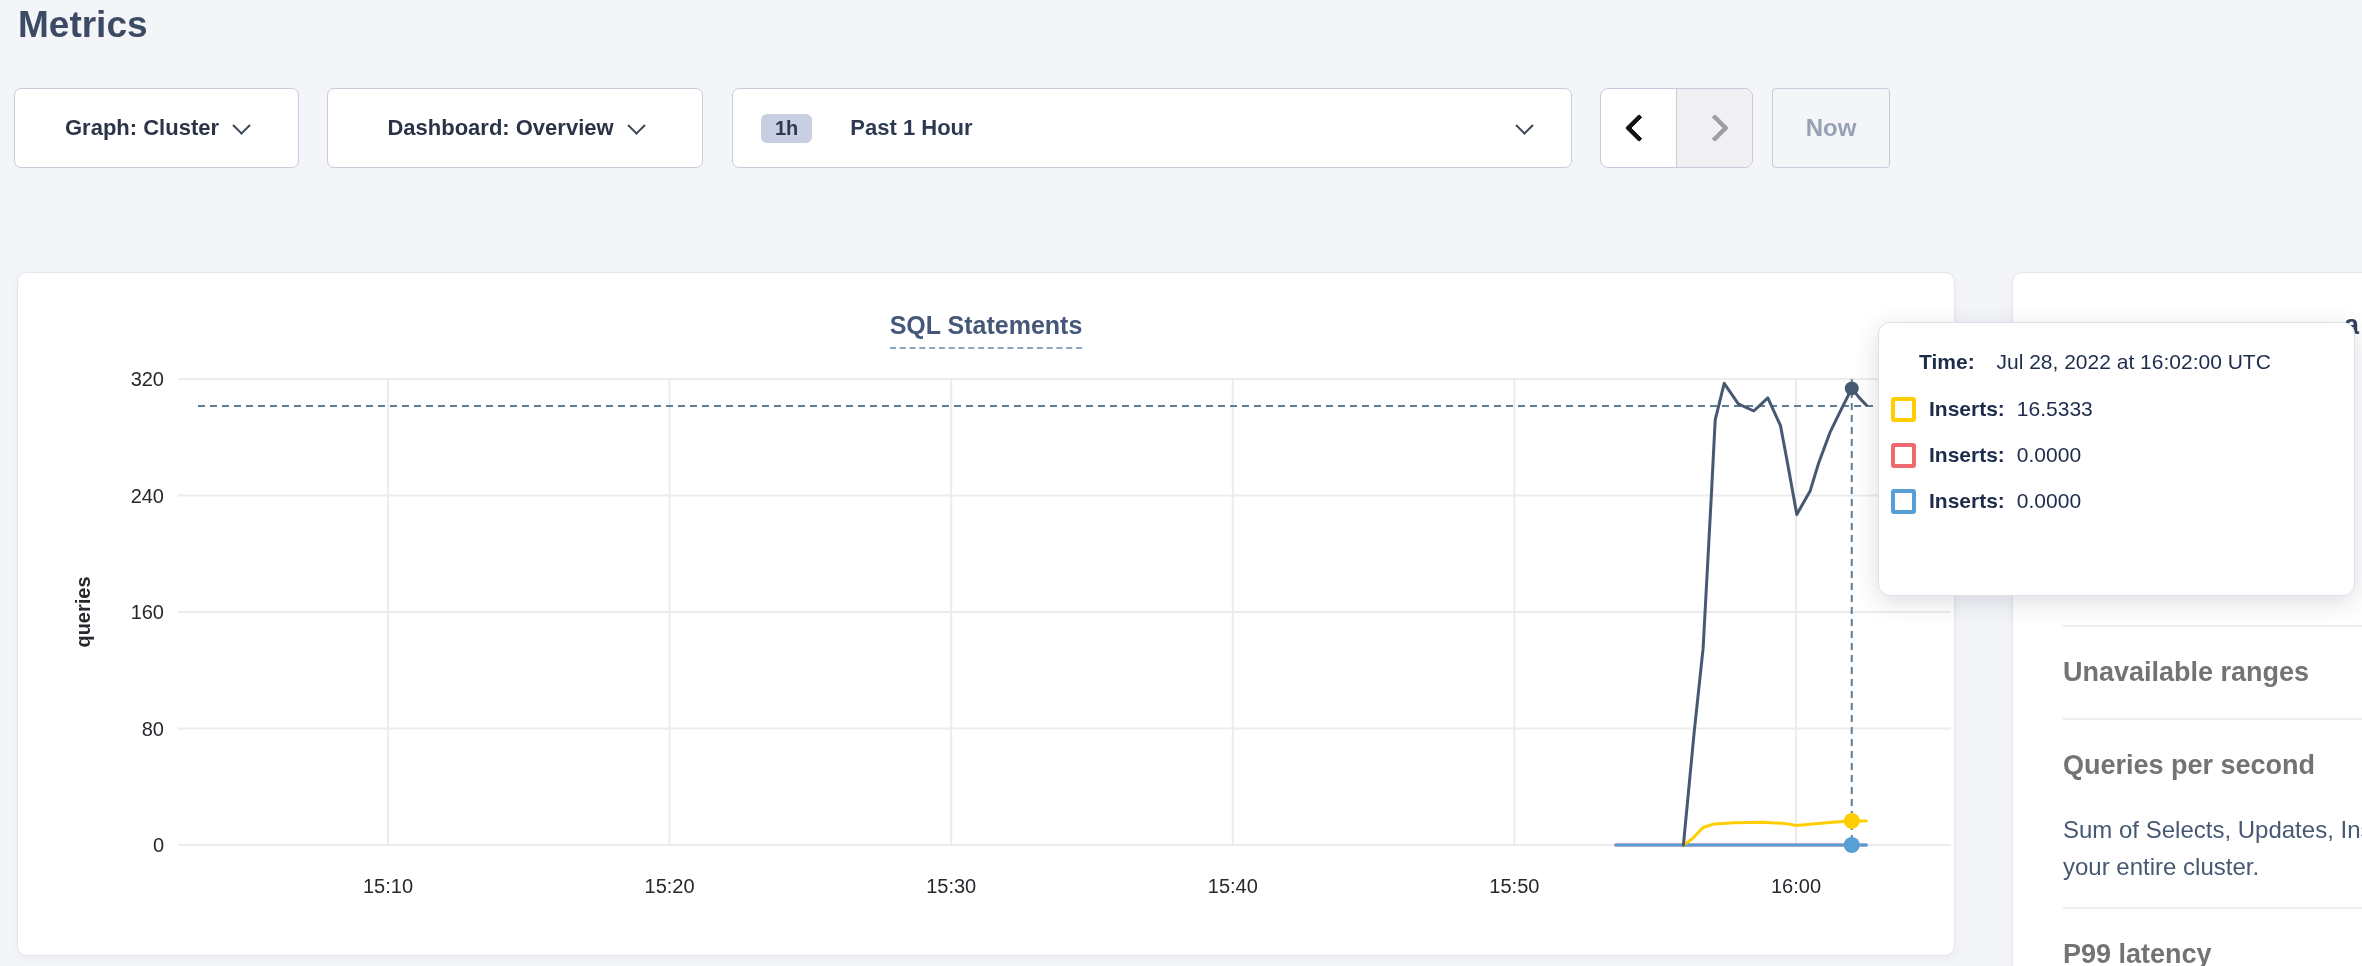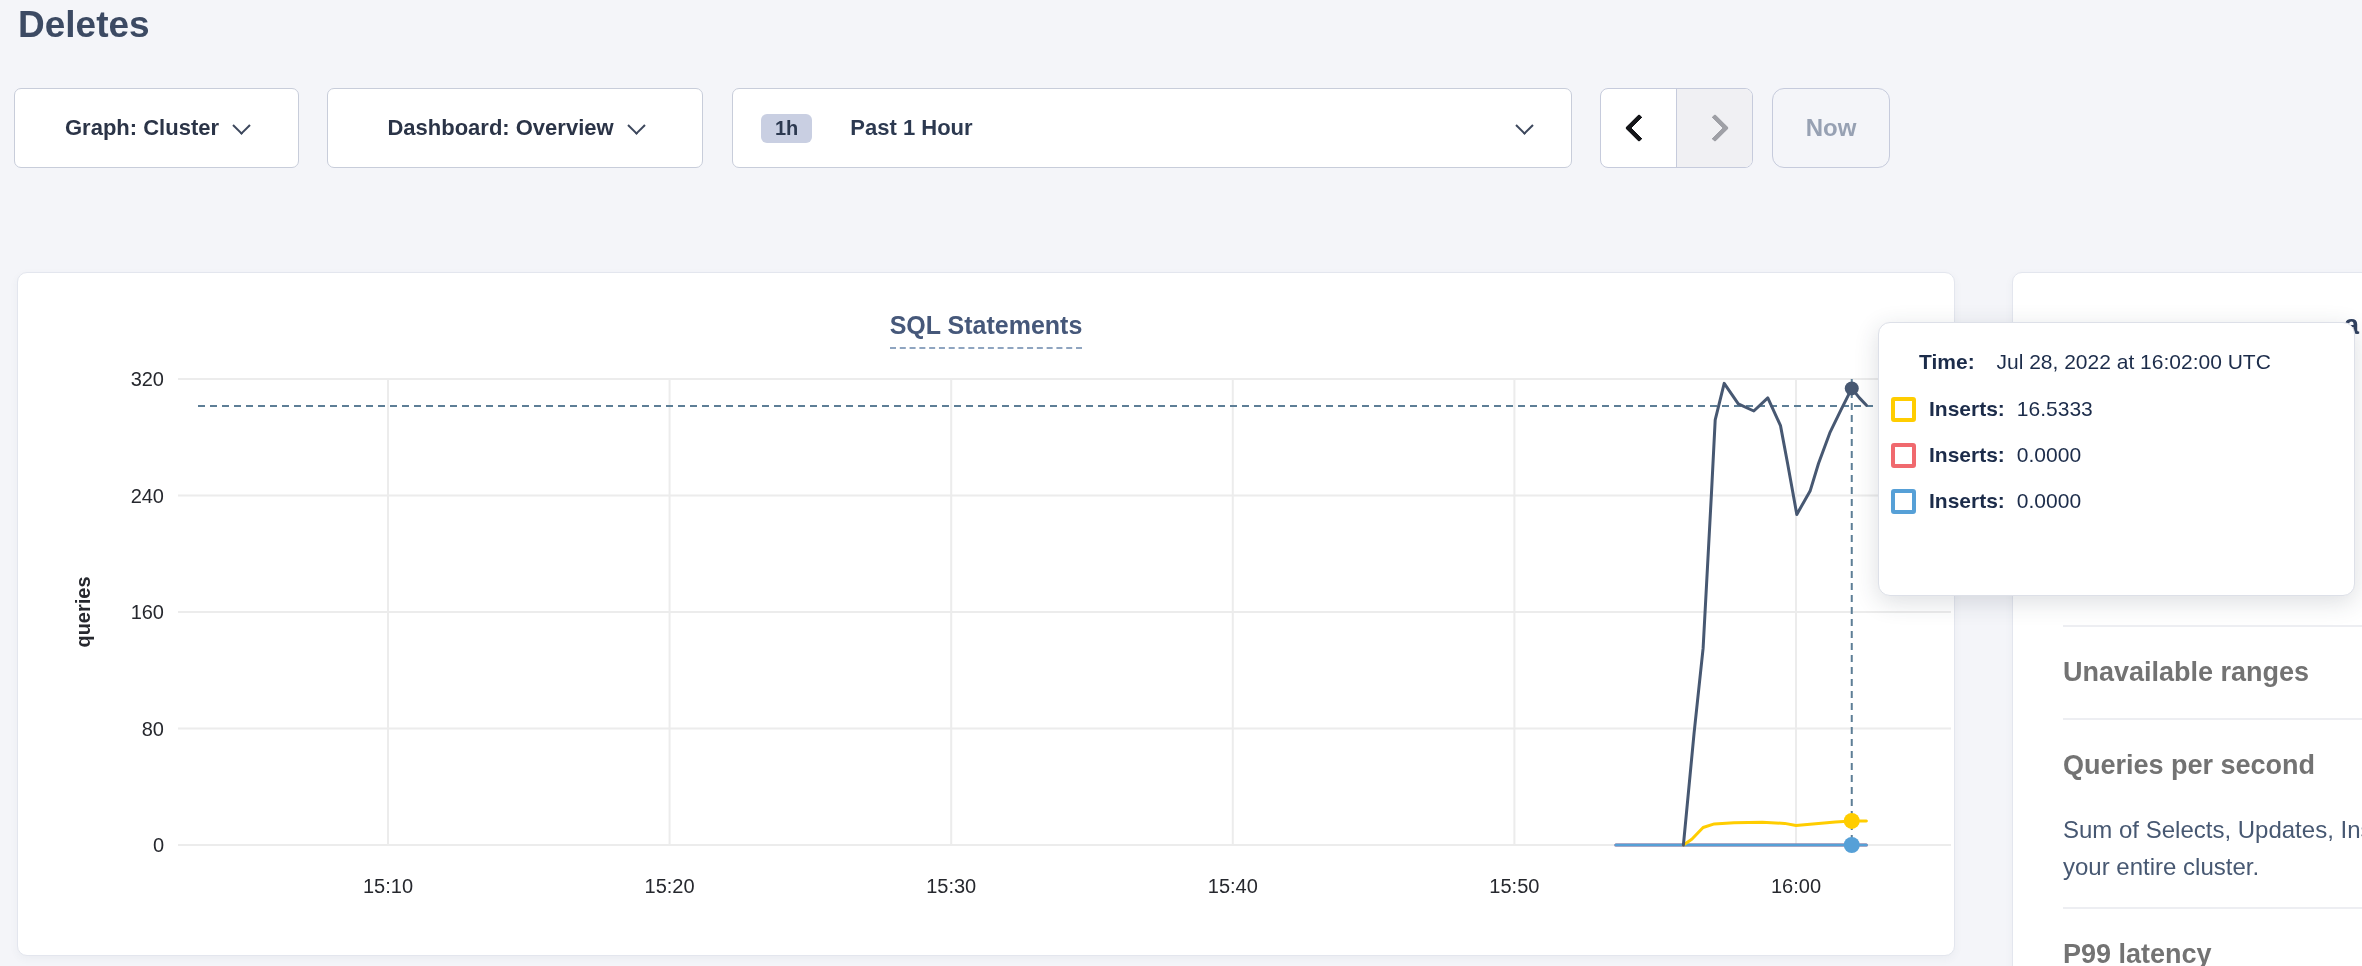--- a/index.html
+++ b/index.html
@@ -26,21 +26,21 @@
   .time-label{font-size:22px;font-weight:600;color:#2c3950;flex:1;}
   .arrow-group{position:absolute;left:1600px;top:88px;width:153px;height:80px;box-sizing:border-box;
     border:1px solid #c6cbdc;border-radius:8px;display:flex;overflow:hidden;background:#fff;}
   .arrow-half{flex:1;display:flex;align-items:center;justify-content:center;cursor:pointer;}
   .arrow-half.next{background:#f0f0f3;border-left:1px solid #c6cbdc;cursor:default;}
   .chev-left{width:15px;height:15px;border-style:solid;border-color:#141519;border-width:5px 0 0 5px;
     transform:rotate(-45deg);border-radius:2px;}
   .chev-right{width:15px;height:15px;border-style:solid;border-color:#9fa0a6;border-width:5px 5px 0 0;
     transform:rotate(45deg);border-radius:2px;}
   .now-btn{position:absolute;left:1772px;top:88px;width:118px;height:80px;box-sizing:border-box;
-    border:1px solid #c6cbdc;border-radius:12px;background:transparent;
+    border:1px solid #c6cbdc;border-radius:4px;background:transparent;
     display:flex;align-items:center;justify-content:center;
     font-size:24px;font-weight:600;color:#97a1b3;cursor:default;}
   
   .chart-card{position:absolute;left:17px;top:272px;width:1938px;height:684px;background:#fff;
     border:1px solid #e3e6ee;border-radius:10px;box-shadow:0 3px 8px rgba(60,70,90,.05);box-sizing:border-box;}
   .chart-title-wrap{position:absolute;top:38px;left:0;right:0;text-align:center;}
   .chart-title{display:inline-block;font-size:25px;font-weight:700;color:#46587a;
     border-bottom:2px dashed #8fa5c0;padding-bottom:7px;}
   #chart-svg{position:absolute;left:0;top:0;}
   .tick{font-family:"Liberation Sans",sans-serif;font-size:20px;fill:#26282e;}
@@ -61,21 +61,21 @@
   .tt-time{margin-left:28px;margin-bottom:12px;}
   .tt-time b{margin-right:16px;}
   .tt-row{display:flex;align-items:center;height:46px;}
   .tt-swatch{width:17px;height:17px;border:4px solid #000;border-radius:3px;background:#fff;
     box-sizing:content-box;margin-right:13px;flex:none;}
   .tt-row b{margin-right:12px;}
 </style>
 </head>
 <body>
 
-<div class="page-title">Deletes</div>
+<div class="page-title">Metrics</div>
 
 <div class="tb-btn" style="left:14px;width:285px;">
   <span>Graph: Cluster</span>
   <span class="chev-down"></span>
 </div>
 
 <div class="tb-btn" style="left:327px;width:376px;">
   <span>Dashboard: Overview</span>
   <span class="chev-down"></span>
 </div>

